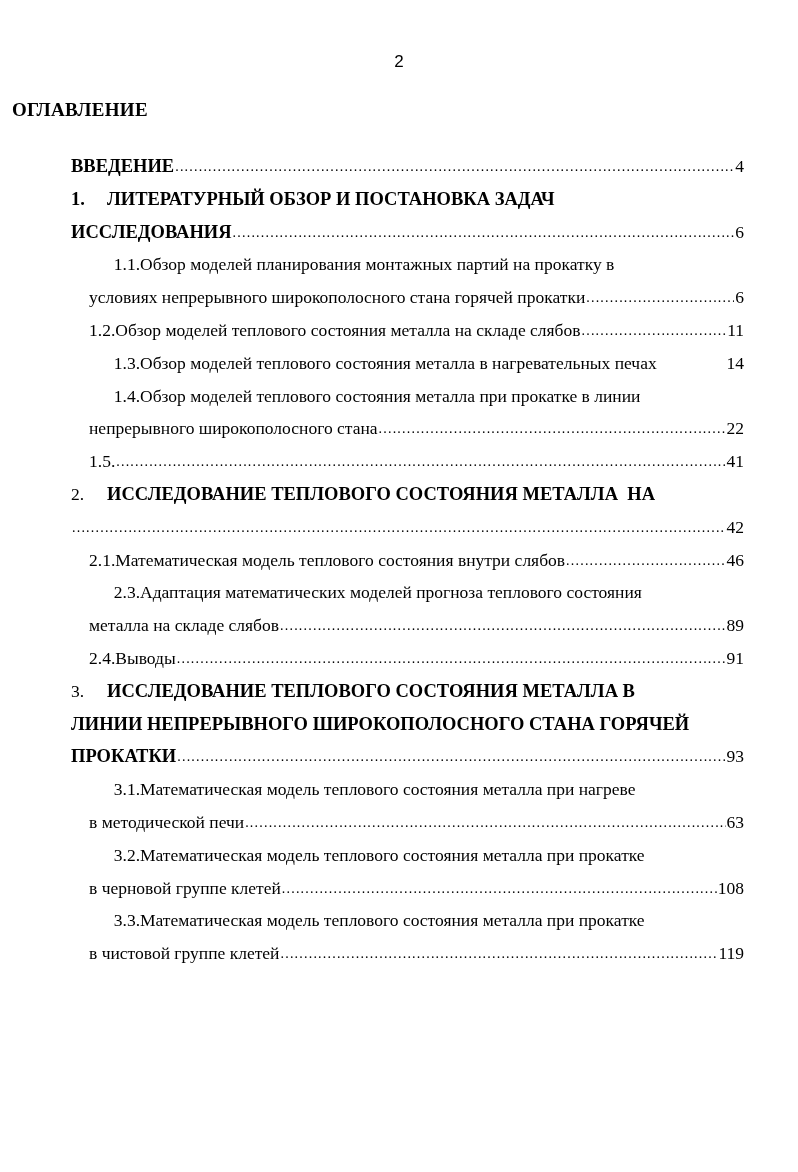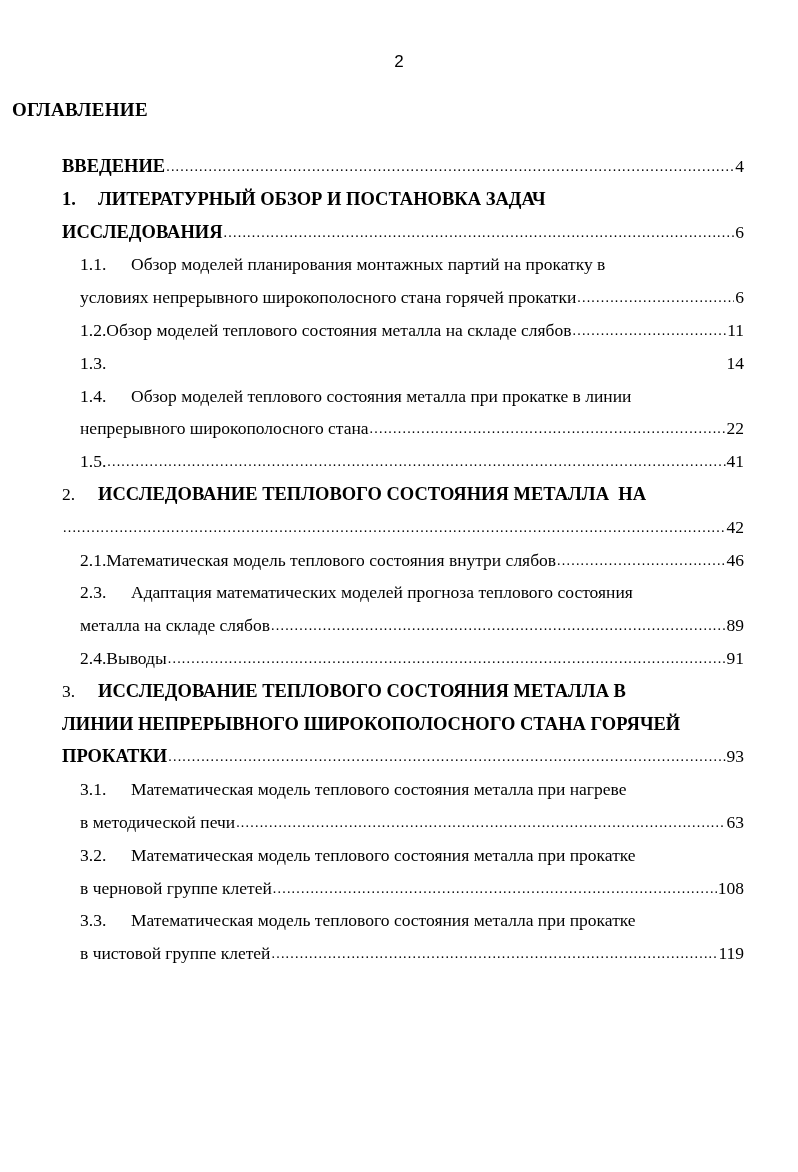--- a/index.html
+++ b/index.html
@@ -43,27 +43,29 @@
       left: 62px;
       width: 682px;
     }
     .line {
       height: 32.8px;
       line-height: 32.8px;
       font-size: 17.5px;
       white-space: nowrap;
       display: flex;
       align-items: baseline;
+      margin-left: 9px;
     }
     .line.major {
       font-weight: bold;
       font-size: 18.5px;
     }
     .line.sub {
       padding-left: 18px;
+      text-align: right;
     }
     .line.cont {
       padding-left: 18px;
     }
     .line.major-cont {
       font-weight: bold;
       font-size: 18.5px;
       text-align: right;
     }
     .num {
@@ -141,20 +143,21 @@
 
   <div class="line sub">
     <span class="num sub-num">1.2.</span>
     <span class="text">Обзор моделей теплового состояния металла на складе слябов</span>
     <span class="dots"></span>
     <span class="page">11</span>
   </div>
 
   <div class="line sub">
     <span class="num sub-num">1.3.</span>
+    <span class="text">Обзор моделей теплового состояния металла в нагревательных печах</span>
     <span class="spacer"></span>
     <span class="page">14</span>
   </div>
 
   <div class="line sub">
     <span class="num sub-num">1.4.</span>
     <span class="text">Обзор моделей теплового состояния металла при прокатке в линии</span>
   </div>
   <div class="line cont">
     <span class="text">непрерывного широкополосного стана</span>

